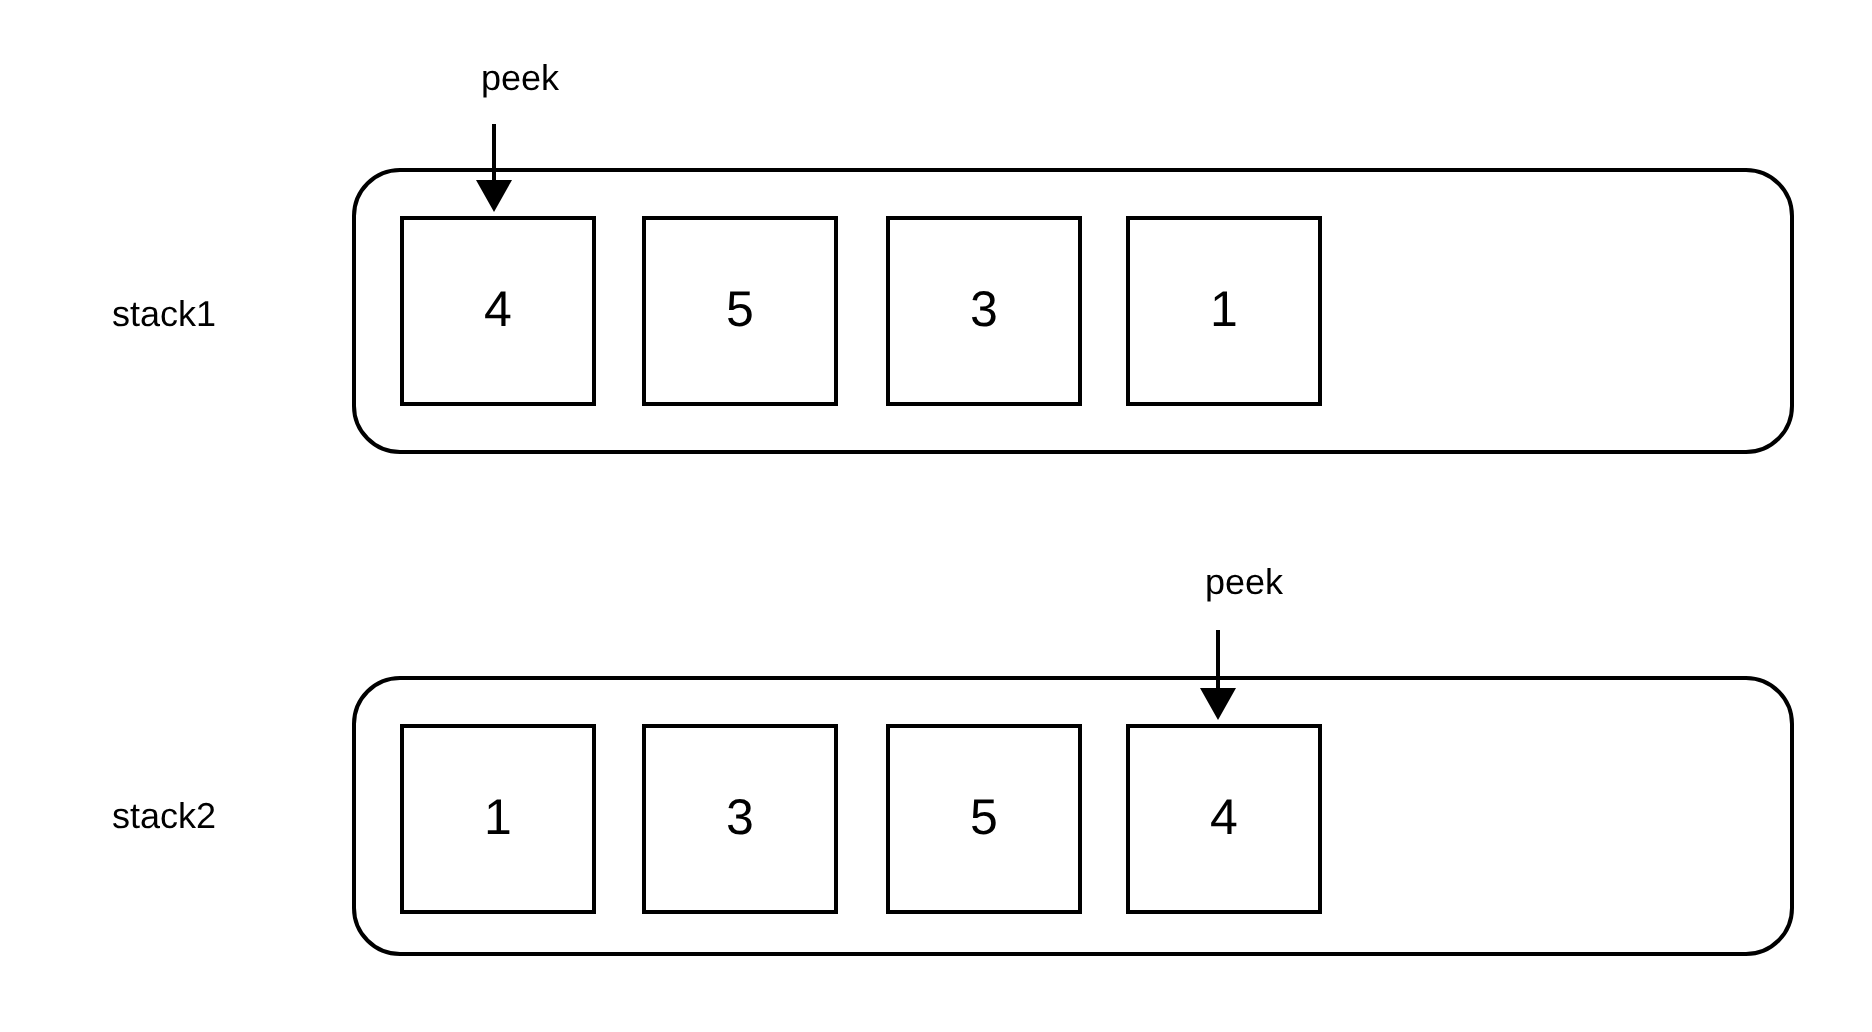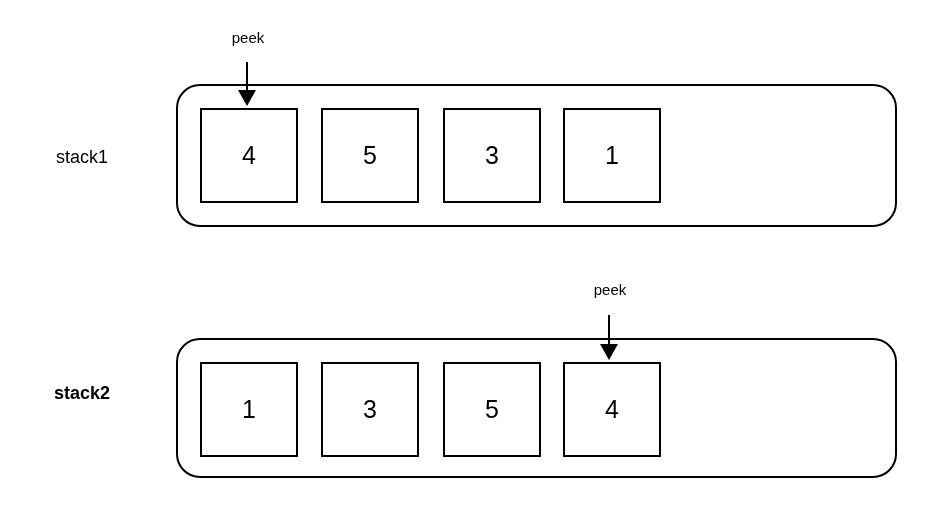--- a/index.html
+++ b/index.html
@@ -53,30 +53,31 @@
   .stack-label {
     position: absolute;
     left: 40px;
     width: 84px;
     text-align: center;
     font-size: 18px;
     line-height: 1;
     white-space: nowrap;
   }
   #stack1-label { top: 148px; }
-  #stack2-label { top: 384px; font-weight: bold; }
+  #stack2-label { top: 399px; }
 
   
   .peek-label {
     position: absolute;
     transform: translateX(-50%);
-    font-size: 15px;
+    font-size: 18px;
     line-height: 1;
     white-space: nowrap;
     z-index: 3;
+    margin-left: 12px;
   }
   #peek1-label { left: 248px; top: 30px; }
   #peek2-label { left: 610px; top: 282px; }
 
   .arrow-shaft {
     position: absolute;
     width: 2px;
     height: 30px;
     background: #000000;
     z-index: 3;

